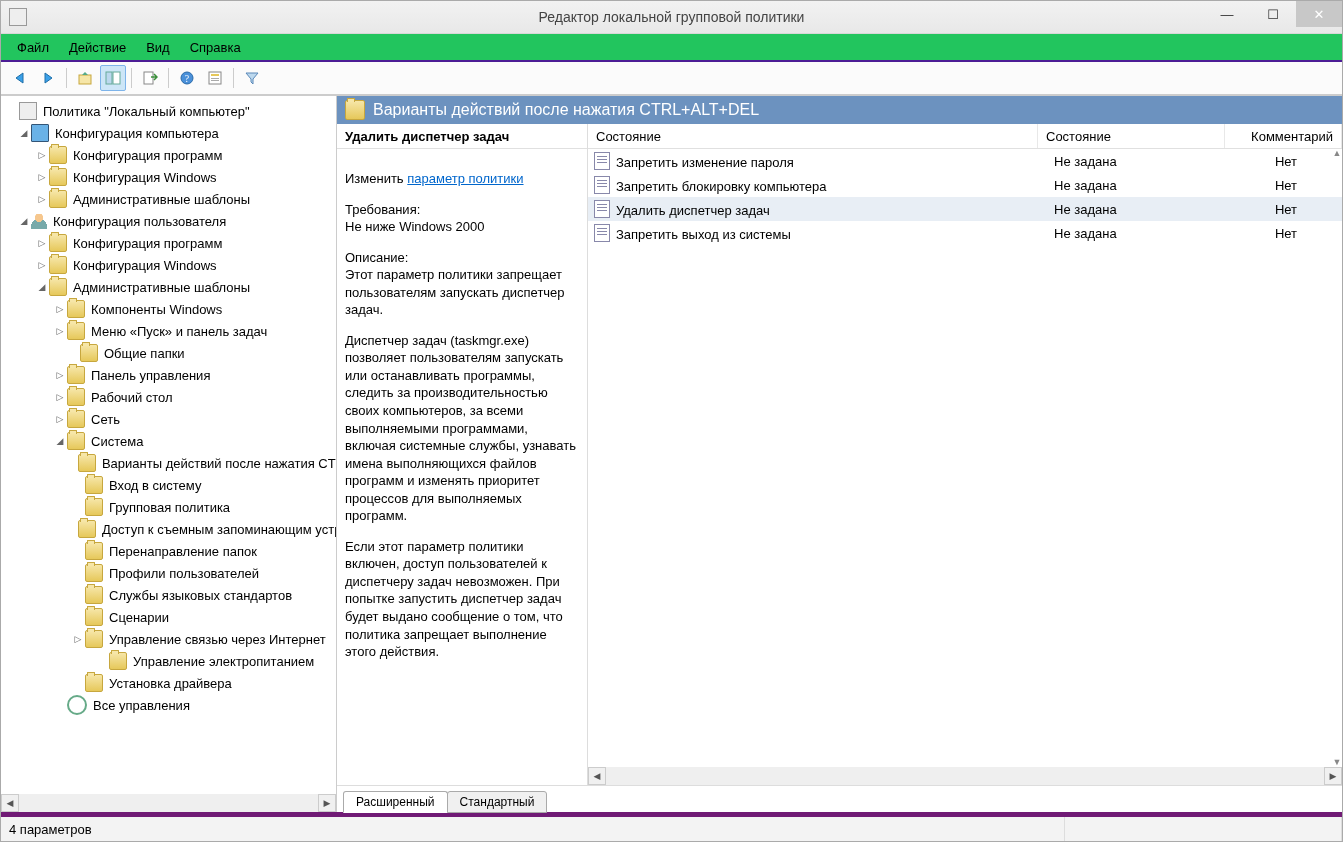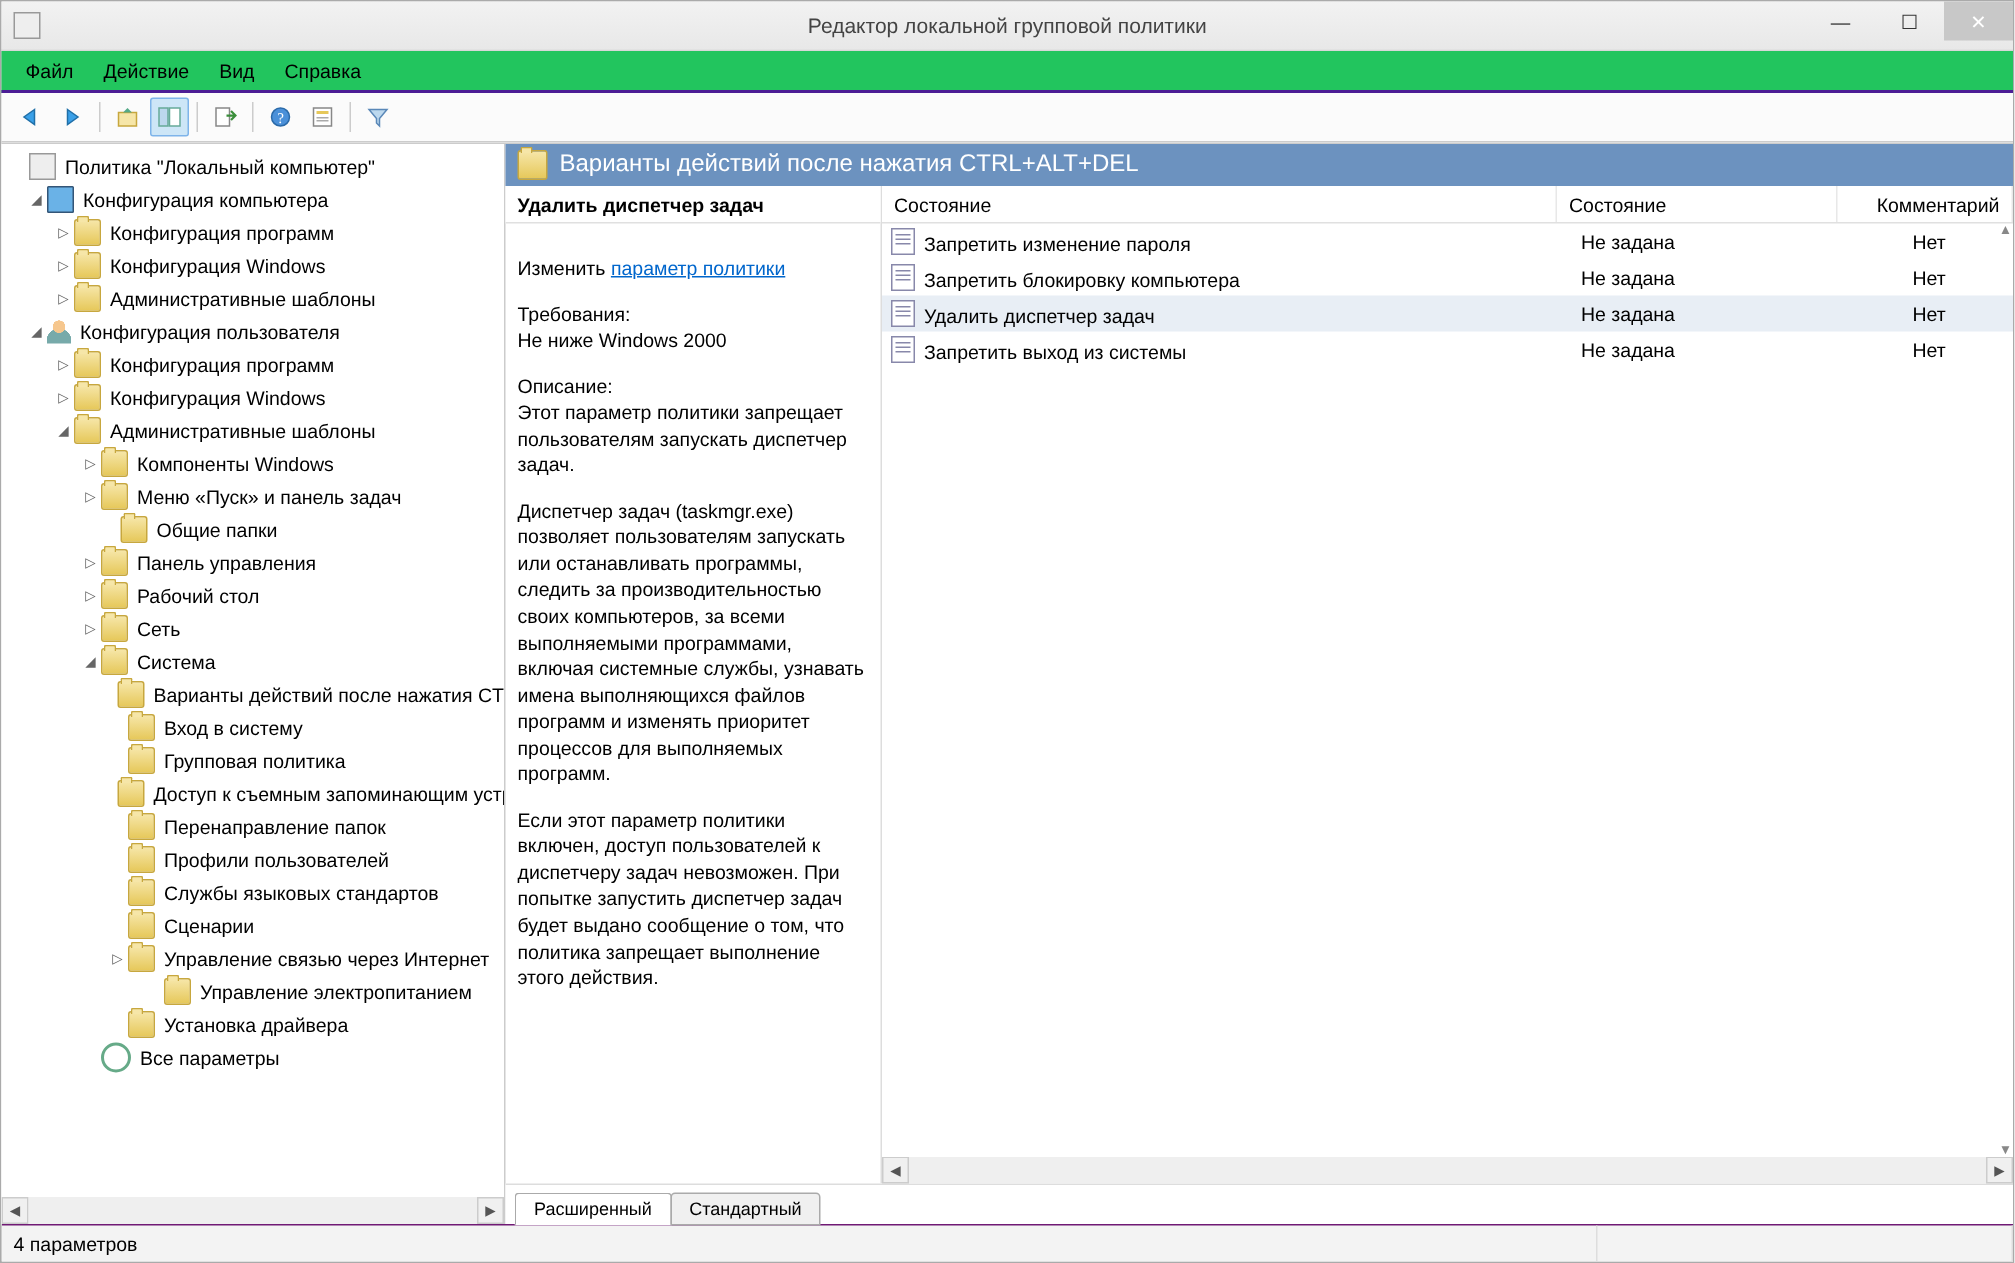--- a/index.html
+++ b/index.html
@@ -43,21 +43,21 @@
 .list{flex:1;overflow:hidden}
 .row{display:flex;align-items:center;height:24px}
 .row.selected{background:#e8eef5}
 .row .c1{flex:1;display:flex;align-items:flex-end;padding:0 6px;gap:6px;min-width:0}
 .row .c2{width:170px;padding:0 6px}
 .row .c3{width:100px;padding:0 6px;text-align:center}
 .list-hscroll{height:18px;background:#efefef;display:flex;align-items:center}
 .tabsrow{height:26px;display:flex;align-items:flex-end;padding-left:6px;background:#fff;border-top:1px solid #ddd}
 .tab{padding:3px 12px;border:1px solid #aaa;border-top-left-radius:3px;border-top-right-radius:3px;background:#f0f0f0;margin-right:-1px;font-size:12px;position:relative;top:1px}
 .tab.active{background:#fff;border-bottom-color:#fff;font-weight:normal}
-.status{height:24px;border-top:1px solid #701a75;display:flex;align-items:center;background:#f3f3f3}
+.status{height:24px;border-top:5px solid #701a75;display:flex;align-items:center;background:#f3f3f3}
 .status .cell{padding:0 8px;border-right:1px solid #ddd;height:100%;display:flex;align-items:center}
 
 .i-folder{background:linear-gradient(#f6e6a8,#e6c85a);border:1px solid #c7a73e;border-radius:2px;width:15px;height:12px;position:relative}
 .i-folder::before{content:"";position:absolute;top:-3px;left:1px;width:6px;height:3px;background:#f6e6a8;border:1px solid #c7a73e;border-bottom:none;border-radius:1px 1px 0 0}
 .i-policy{width:14px;height:16px;background:#fff;border:1px solid #88a;position:relative}
 .i-policy::after{content:"";position:absolute;left:2px;top:3px;right:2px;height:1px;background:#88a;box-shadow:0 3px 0 #88a,0 6px 0 #88a}
 .i-root{width:14px;height:16px;background:#eee;border:1px solid #999}
 .i-cog{width:14px;height:14px;border:2px solid #6a8;border-radius:50%}
 .i-comp{width:15px;height:12px;background:#6ab2e7;border:1px solid #357;border-radius:1px}
 .i-user{width:14px;height:14px;background:radial-gradient(circle at 50% 30%,#f6c78e 30%,transparent 31%),radial-gradient(circle at 50% 90%,#7aa 50%,transparent 51%)}
@@ -278,21 +278,21 @@
           </div>
         <div class="node" style="padding-left:70px">
             <span class="twisty empty">▷</span>
             <span class="nicon i-folder"></span>
             <span class="nlabel">Установка драйвера</span>
           </div>
 
         <div class="node" style="padding-left:52px">
             <span class="twisty empty">▷</span>
             <span class="nicon i-cog"></span>
-            <span class="nlabel">Все параметры</span>
+            <span class="nlabel">Все управления</span>
           </div>
       </div>
       <div class="tree-hscroll">
         <div class="hscroll-btn">◀</div>
         <div class="hscroll-track"></div>
         <div class="hscroll-btn">▶</div>
       </div>
     </div>
 
     <div class="right">

